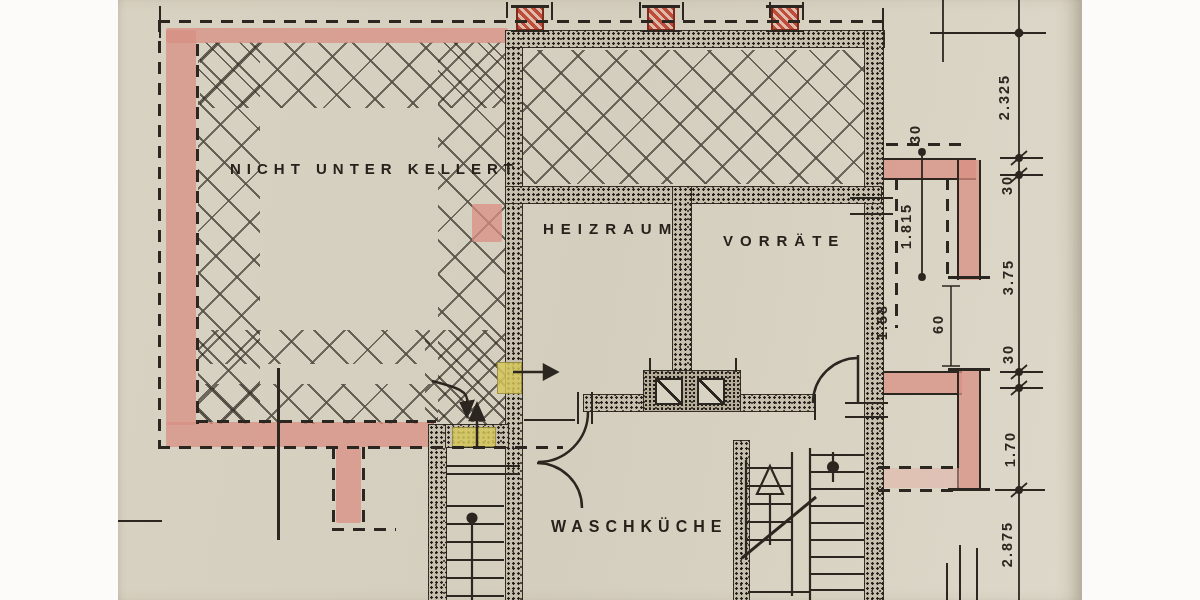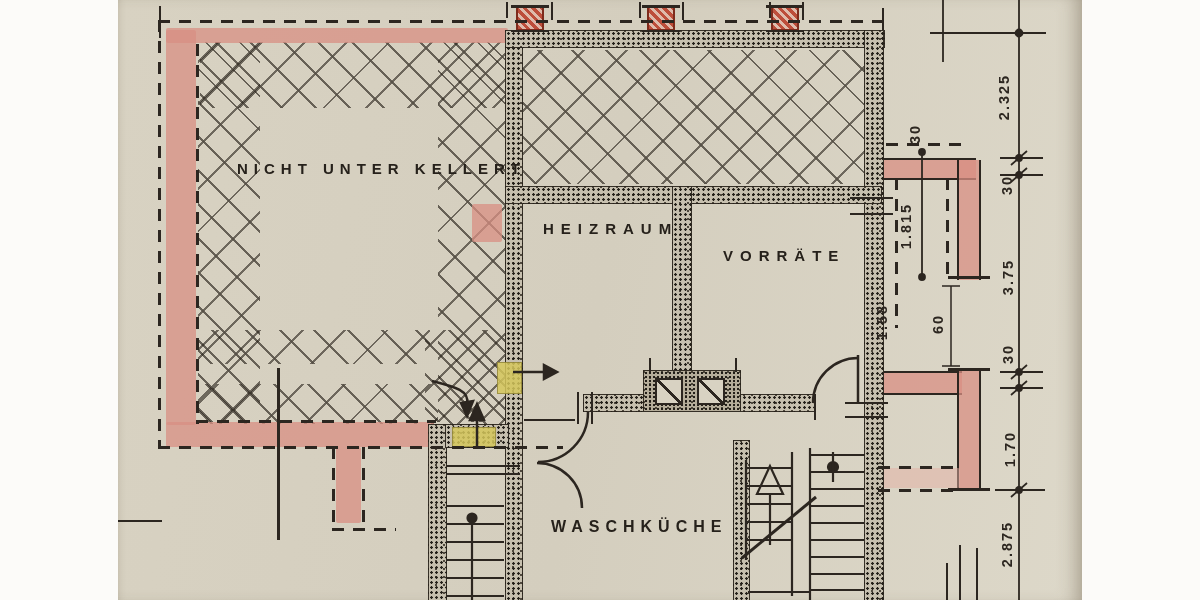--- a/index.html
+++ b/index.html
@@ -175,23 +175,23 @@
       <path d="M160 6 V38" stroke-width="2"></path>
       <path d="M883 8 V30" stroke-width="2"></path>
       <path d="M507 2 V18 M552 2 V20 M640 2 V18 M683 2 V20 M770 2 V18 M803 2 V20" stroke-width="2"></path>
       <path d="M845 403 H888 M845 417 H888 M850 198 H893 M850 214 H893" stroke-width="2"></path>
       <path d="M650 358 V372 M736 358 V372" stroke-width="2"></path>
       <path d="M578 392 V424 M592 392 V424 M815 394 V420" stroke-width="2"></path>
       <path d="M524 420 H575" stroke-width="2"></path>
     </g>
   </svg>
 
-  <div class="roomlbl" style="left:237px;top:160px;">NICHT UNTER KELLERT</div>
+  <div class="roomlbl" style="left:230px;top:160px;">NICHT UNTER KELLERT</div>
   <div class="roomlbl" style="left:543px;top:220px;letter-spacing:7px;">HEIZRAUM</div>
-  <div class="roomlbl" style="left:723px;top:232px;letter-spacing:7px;margin-top:15px;">VORRÄTE</div>
+  <div class="roomlbl" style="left:723px;top:232px;letter-spacing:7px;">VORRÄTE</div>
   <div class="roomlbl" style="left:551px;top:518px;font-size:16px;">WASCHKÜCHE</div>
 
   <div class="dim" style="left:969px;top:89px;">2.325</div>
   <div class="dim" style="left:972px;top:177px;">30</div>
   <div class="dim" style="left:973px;top:269px;">3.75</div>
   <div class="dim" style="left:973px;top:346px;">30</div>
   <div class="dim" style="left:975px;top:441px;">1.70</div>
   <div class="dim" style="left:972px;top:536px;">2.875</div>
   <div class="dim" style="left:871px;top:218px;">1.815</div>
   <div class="dim" style="left:847px;top:314px;">1.58</div>

